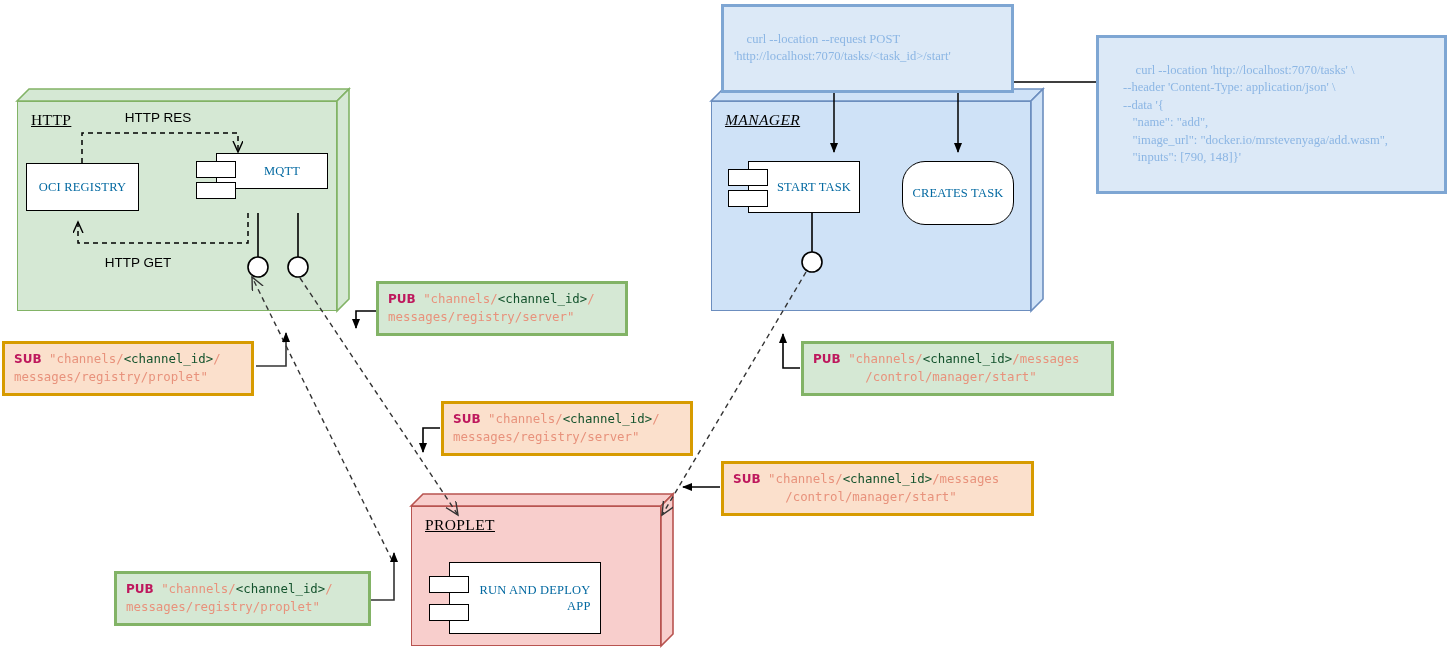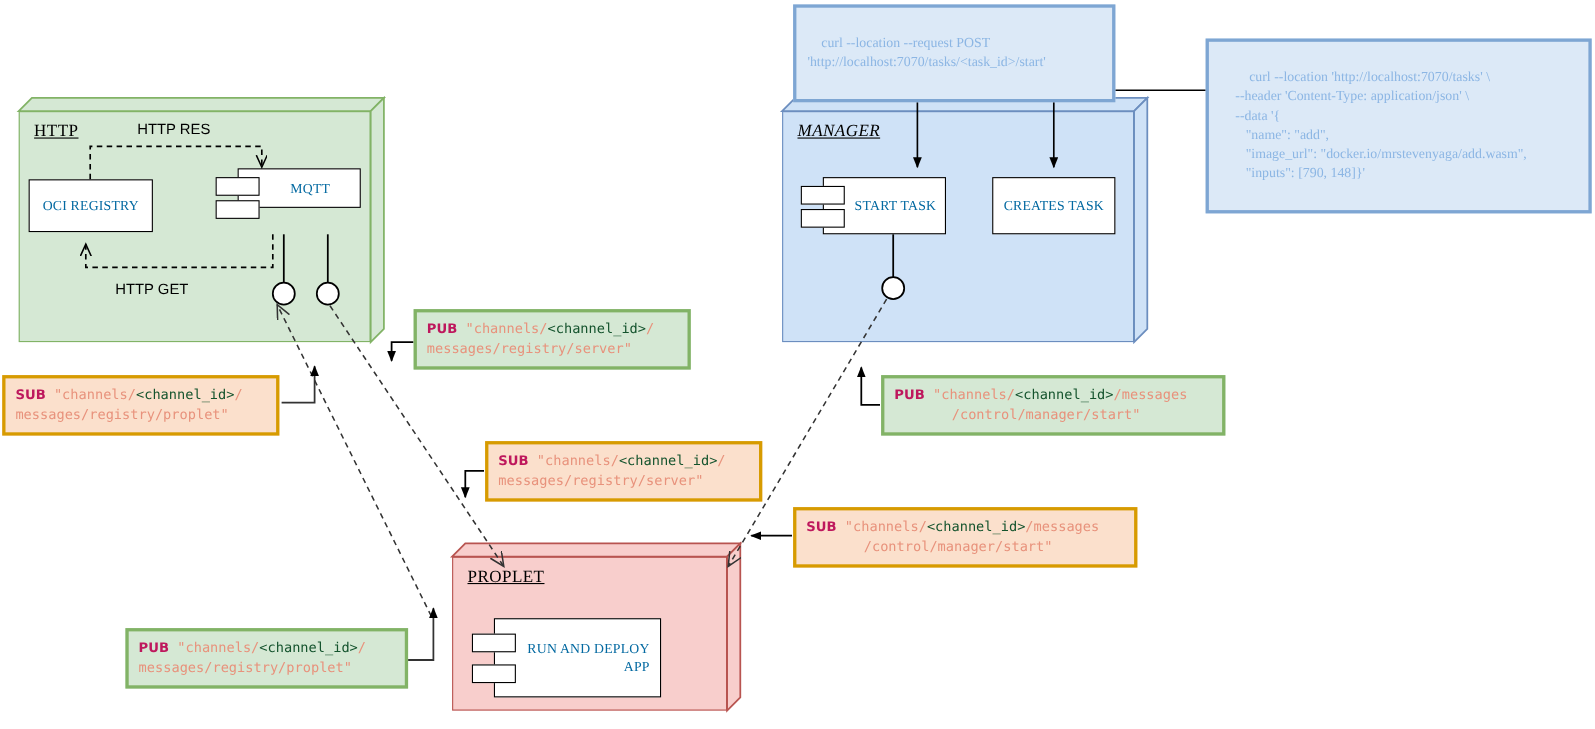--- a/index.html
+++ b/index.html
@@ -159,21 +159,21 @@
     </svg>
     <div class="title">MANAGER</div>
   </div>
 
   <div class="comp withports" style="left:748px; top:161px; width:112px; height:52px;">
     <span class="port" style="top:7px;"></span>
     <span class="port" style="top:28px;"></span>
     <span>START TASK</span>
   </div>
 
-  <div class="comp" style="left:902px; top:161px; width:112px; height:52px;">
+  <div class="comp" style="left:902px; top:161px; width:112px; height:64px;border-radius:23px;">
     <span>CREATES TASK</span>
   </div>
 
   <div class="node3d proplet" style="left:411px; top:494px; width:262px; height:152px;">
     <div class="face"></div>
     <svg class="bevel" viewBox="0 0 262 152" preserveAspectRatio="none">
       <polygon points="0,12 12,0 262,0 250,12" fill="#f8cecc" stroke="#b85450" stroke-width="1.6"></polygon>
       <polygon points="250,12 262,0 262,140 250,152" fill="#f8cecc" stroke="#b85450" stroke-width="1.6"></polygon>
     </svg>
     <div class="title">PROPLET</div>

